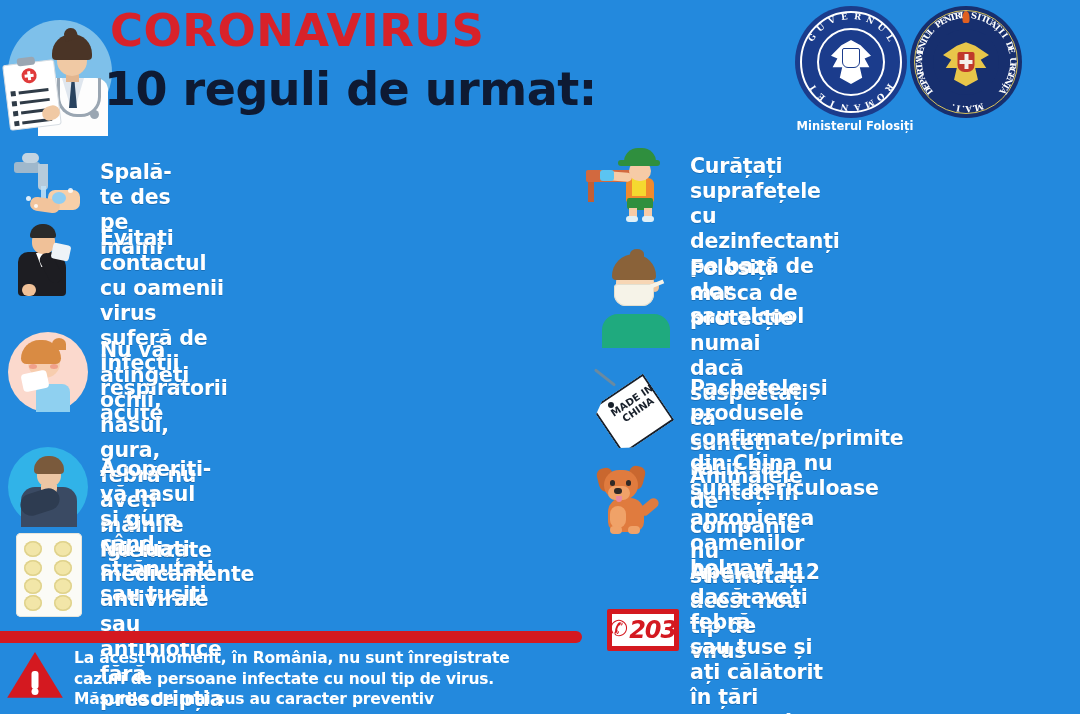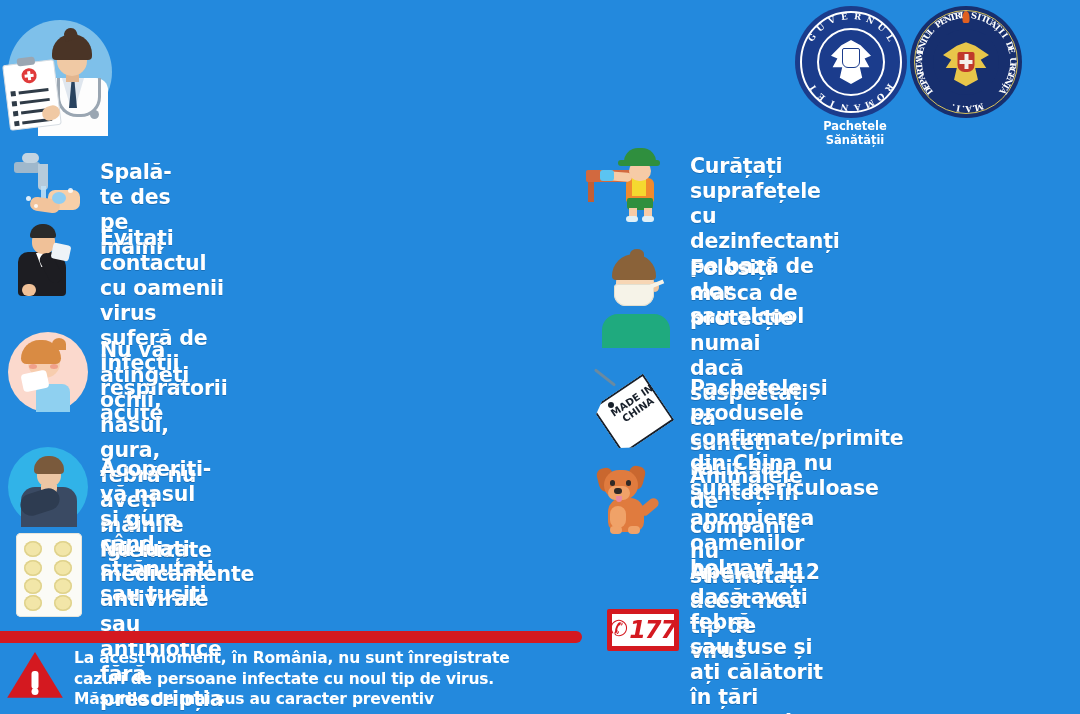--- a/index.html
+++ b/index.html
@@ -375,20 +375,22 @@
         <div class="clip-dot" style="top:36px"></div>
         <div class="clip-line" style="top:37px"></div>
         <div class="clip-dot" style="top:46px"></div>
         <div class="clip-line" style="top:47px"></div>
         <div class="clip-dot" style="top:56px"></div>
         <div class="clip-line" style="top:57px"></div>
       </div>
       <div class="doc-hand"></div>
     </div>
 
+    <div id="title-coronavirus">CORONAVIRUS</div>
+    <div id="title-rules">10 reguli de urmat:</div>
 
     <div id="seal-guvern">
       <div class="seal-outer gv-outer"></div>
       <div class="gv-ring"></div>
       <div class="seal-text-ring">
           <span class="seal-arc-char" style="transform: rotate(-58deg) translate(0px, -46px) rotate(0deg) translate(-50%, -50%);">G</span>
           <span class="seal-arc-char" style="transform: rotate(-41.4286deg) translate(0px, -46px) rotate(0deg) translate(-50%, -50%);">U</span>
           <span class="seal-arc-char" style="transform: rotate(-24.8571deg) translate(0px, -46px) rotate(0deg) translate(-50%, -50%);">V</span>
           <span class="seal-arc-char" style="transform: rotate(-8.28571deg) translate(0px, -46px) rotate(0deg) translate(-50%, -50%);">E</span>
           <span class="seal-arc-char" style="transform: rotate(8.28571deg) translate(0px, -46px) rotate(0deg) translate(-50%, -50%);">R</span>
@@ -459,21 +461,21 @@
           <span class="seal-arc-char" style="transform: rotate(3.2deg) translate(0px, 47px) rotate(180deg) translate(-50%, -50%);">.</span>
           <span class="seal-arc-char" style="transform: rotate(9.6deg) translate(0px, 47px) rotate(180deg) translate(-50%, -50%);">I</span>
           <span class="seal-arc-char" style="transform: rotate(16deg) translate(0px, 47px) rotate(180deg) translate(-50%, -50%);">.</span>
         </div>
       <div class="dsu-inner"></div>
       <div class="dsu-eagle"></div>
       <div class="dsu-torch"></div>
       <div class="dsu-shield"></div>
     </div>
 
-    <div id="seal-caption">Pachetele Sănătății</div>
+    <div id="seal-caption">Ministerul Folosiți</div>
   </div>
 
   <div id="col-left">
 
     <div class="rule" style="left:8px; top:152px;">
       <div class="rule-icon">
         <div class="faucet">
           <div class="fa-pipe"></div>
           <div class="fa-knob"></div>
           <div class="fa-spout"></div>
@@ -650,21 +652,21 @@
 cu cazuri confirmate de
 persoane infectate cu
 coronavirus. Specificați acest
 lucru dispecerului</div>
     </div>
   </div>
 
   <div id="logo-112">
     <div id="logo-112-inner">
       <span id="logo-112-phone">✆</span>
-      <span id="logo-112-num">177</span>
+      <span id="logo-112-num">203</span>
     </div>
   </div>
 
   <div id="red-divider"></div>
 
   <div id="warning-icon">
     <div class="wi-tri"></div>
     <div class="wi-bang"></div>
     <div class="wi-dot"></div>
   </div>

